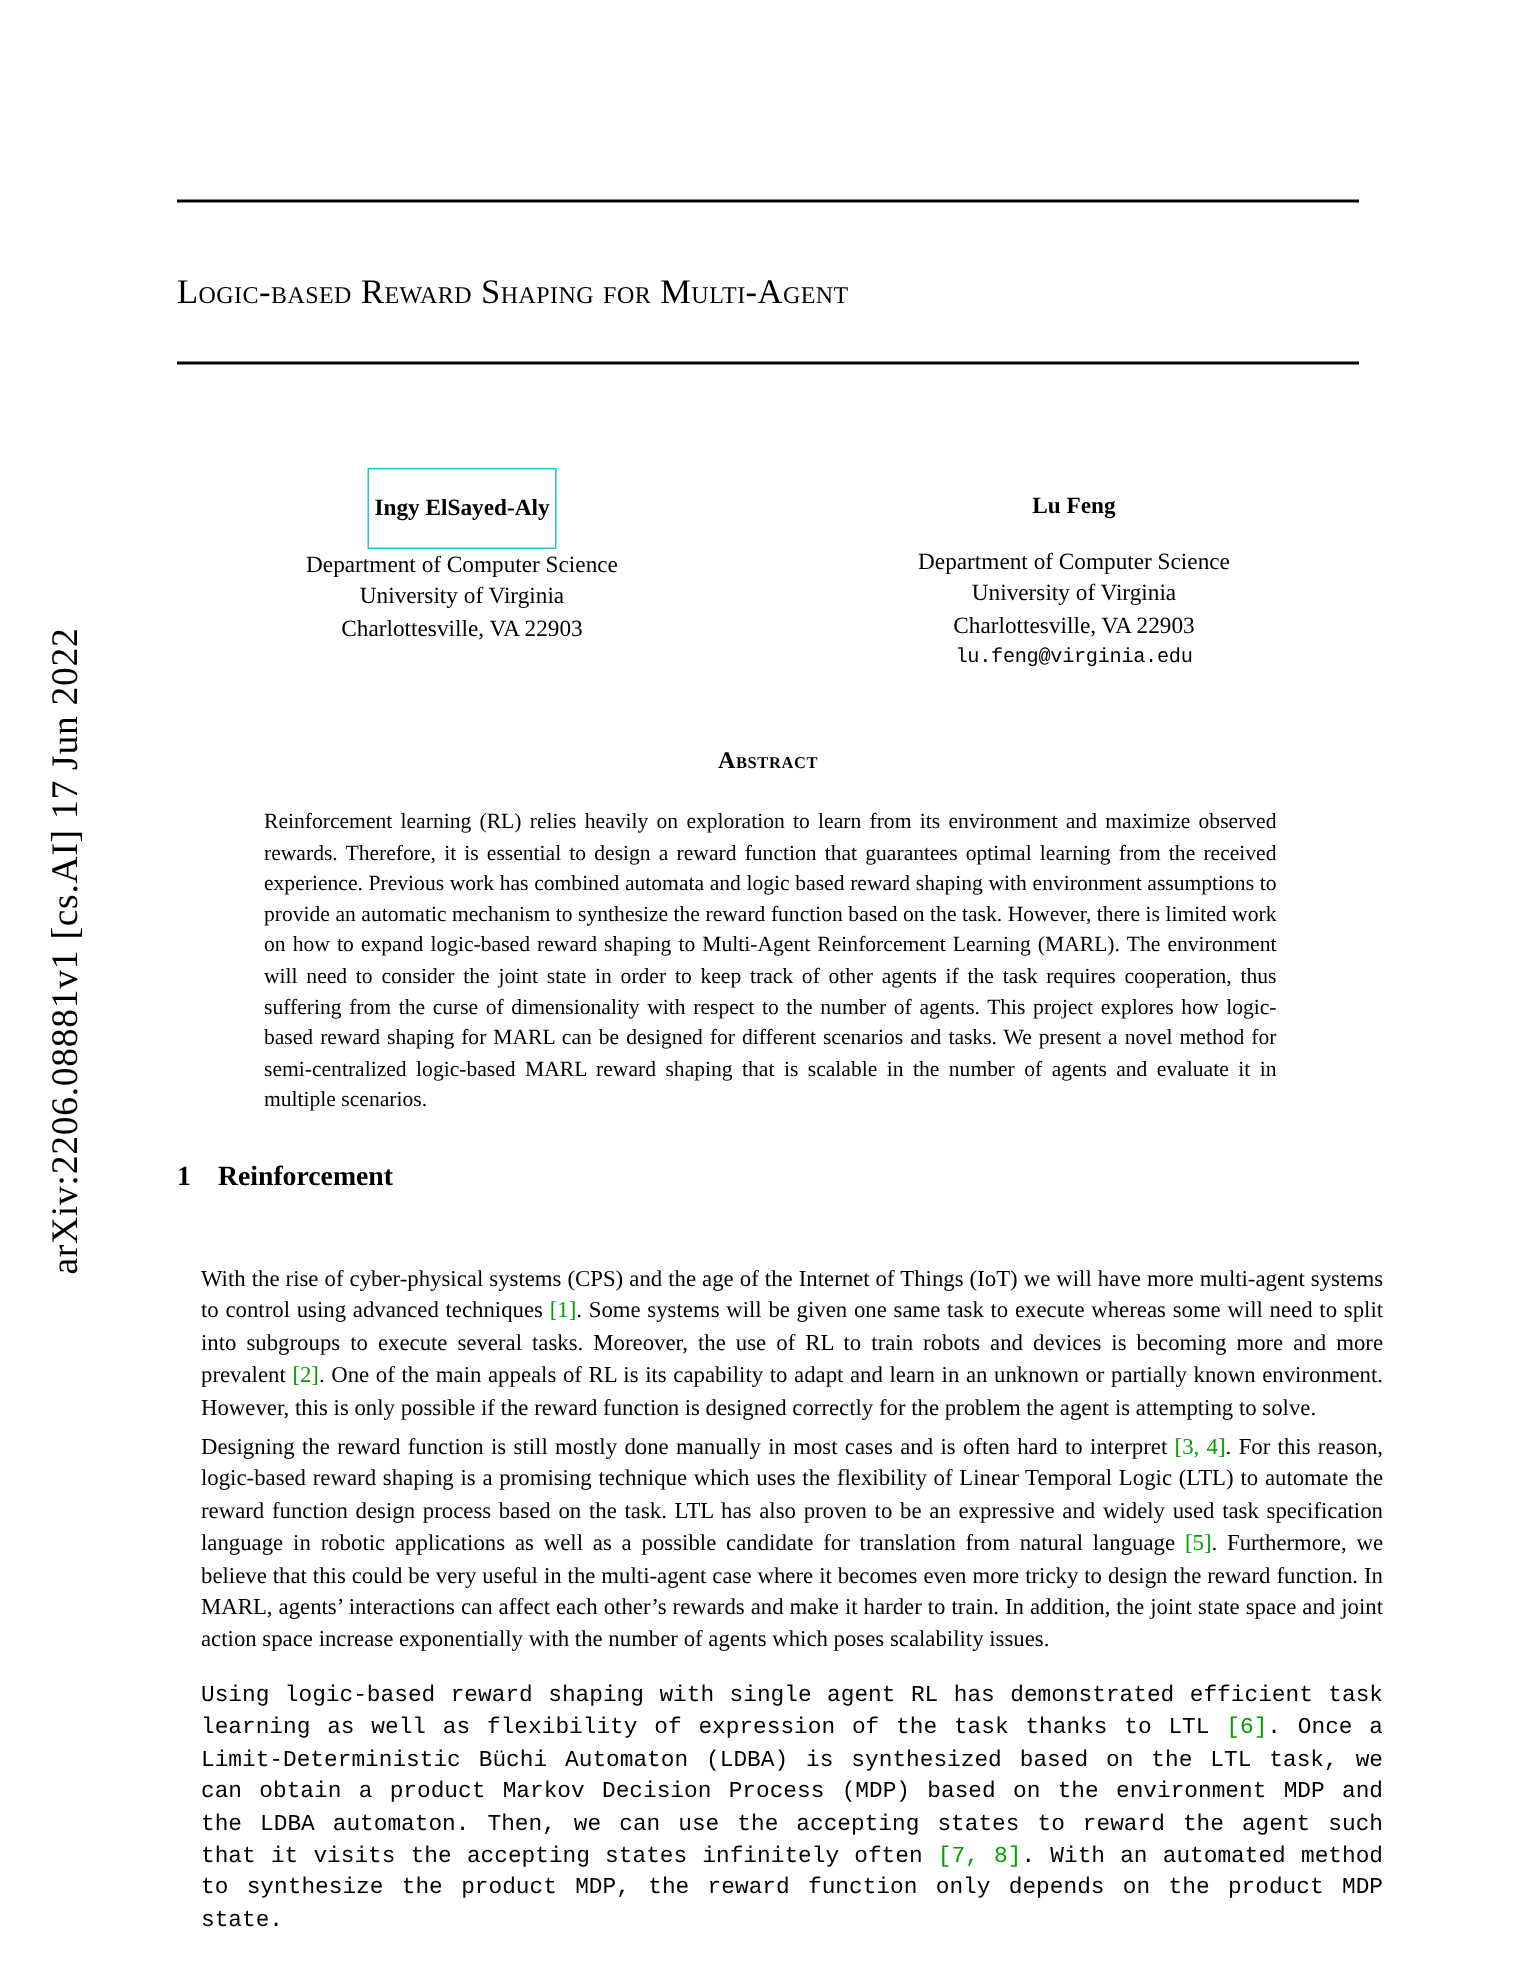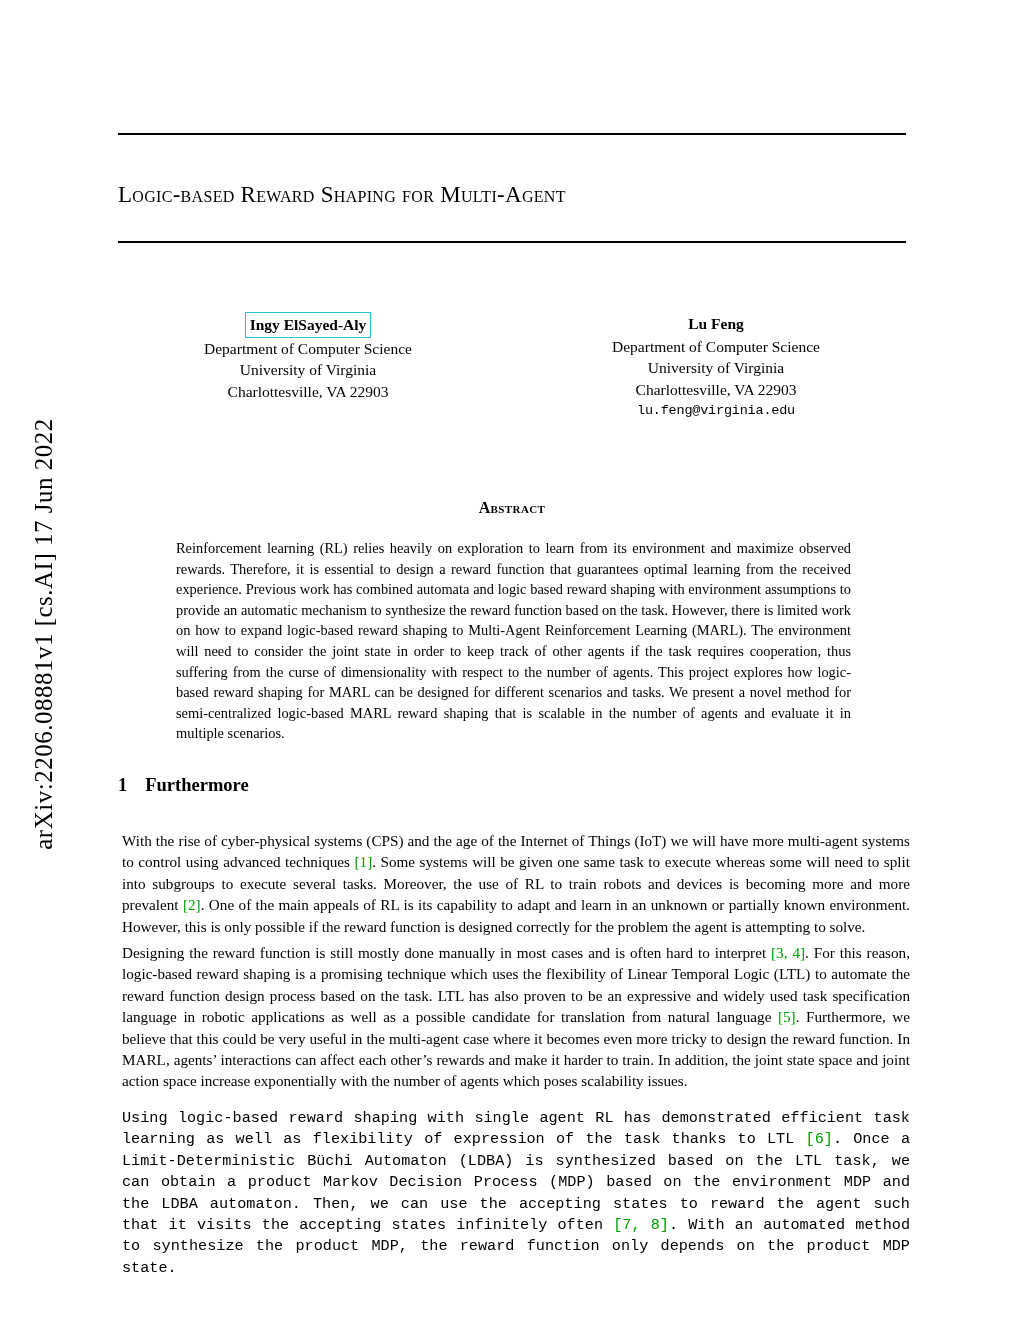--- a/index.html
+++ b/index.html
@@ -93,21 +93,21 @@
   }
   .author {
     width: 270px;
     text-align: center;
     font-size: 15.5px;
     line-height: 21.5px;
   }
   .author-name {
     font-weight: bold;
     display: inline-block;
-    padding: 1px 4px;
+    padding: 15px 4px;
   }
   .author-name.highlight {
     border: 1.4px solid #22c3d6;
     background: #ffffff;
   }
   .author-line { display: block; }
   .author-email {
     font-family: "Liberation Mono", monospace;
     font-size: 13.5px;
     letter-spacing: -0.2px;
@@ -160,21 +160,21 @@
     font-size: 15.2px;
     line-height: 21.4px;
     text-align: justify;
   }
   #para-1 { top: 826px; }
   #para-2 { top: 938px; }
   #para-3 { top: 1104px; font-family: Liberation Mono, monospace; }
 
   .cite { color: #00a000; }
 
-  p { margin: 4px; }
+  p { margin: 16px; }
 </style>
 </head>
 <body>
 
 <div class="arxiv-stamp">arXiv:2206.08881v1  [cs.AI]  17 Jun 2022</div>
 
 <div class="page">
 
   <div class="rule-top"></div>
 
@@ -200,21 +200,21 @@
       <span class="author-line author-email">lu.feng@virginia.edu</span>
     </div>
   </div>
 
 
   <div class="abstract-head">Abstract</div>
 
   <div class="abstract-body">Reinforcement learning (RL) relies heavily on exploration to learn from its environment and maximize observed rewards. Therefore, it is essential to design a reward function that guarantees optimal learning from the received experience. Previous work has combined automata and logic based reward shaping with environment assumptions to provide an automatic mechanism to synthesize the reward function based on the task. However, there is limited work on how to expand logic-based reward shaping to Multi-Agent Reinforcement Learning (MARL). The environment will need to consider the joint state in order to keep track of other agents if the task requires cooperation, thus suffering from the curse of dimensionality with respect to the number of agents. This project explores how logic-based reward shaping for MARL can be designed for different scenarios and tasks. We present a novel method for semi-centralized logic-based MARL reward shaping that is scalable in the number of agents and evaluate it in multiple scenarios.</div>
 
   <div class="section-head">
-    <span class="num">1</span><span>Furthermore</span>
+    <span class="num">1</span><span>Reinforcement</span>
   </div>
 
   <p class="body-text" id="para-1">
     <span>With the rise of cyber-physical systems (CPS) and the age of the Internet of Things (IoT) we will have more multi-agent systems to control using advanced techniques</span>
     <span class="cite">[1]</span><span>. Some systems will be given one same task to execute whereas some will need to split into subgroups to execute several tasks. Moreover, the use of RL to train robots and devices is becoming more and more prevalent</span>
     <span class="cite">[2]</span><span>. One of the main appeals of RL is its capability to adapt and learn in an unknown or partially known environment. However, this is only possible if the reward function is designed correctly for the problem the agent is attempting to solve.</span>
   </p>
 
   <p class="body-text" id="para-2">
     <span>Designing the reward function is still mostly done manually in most cases and is often hard to interpret</span>

